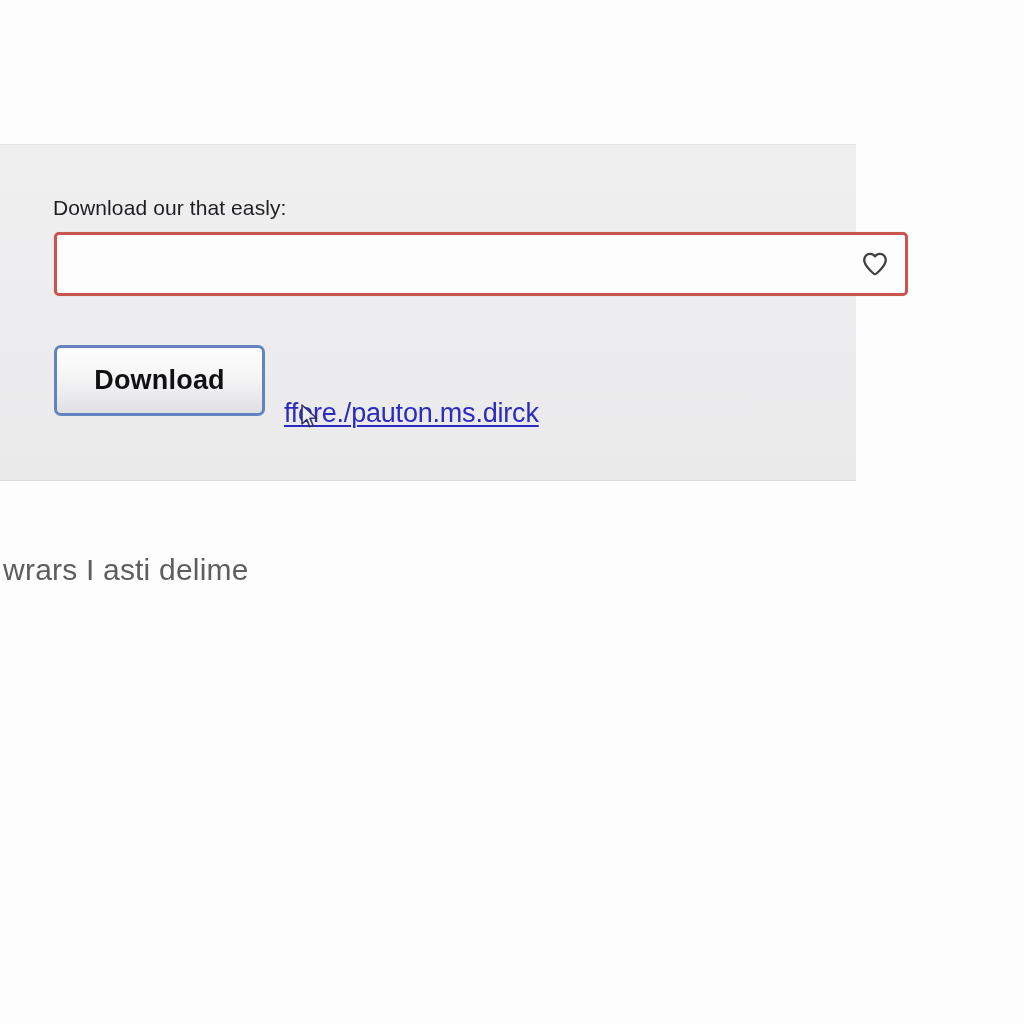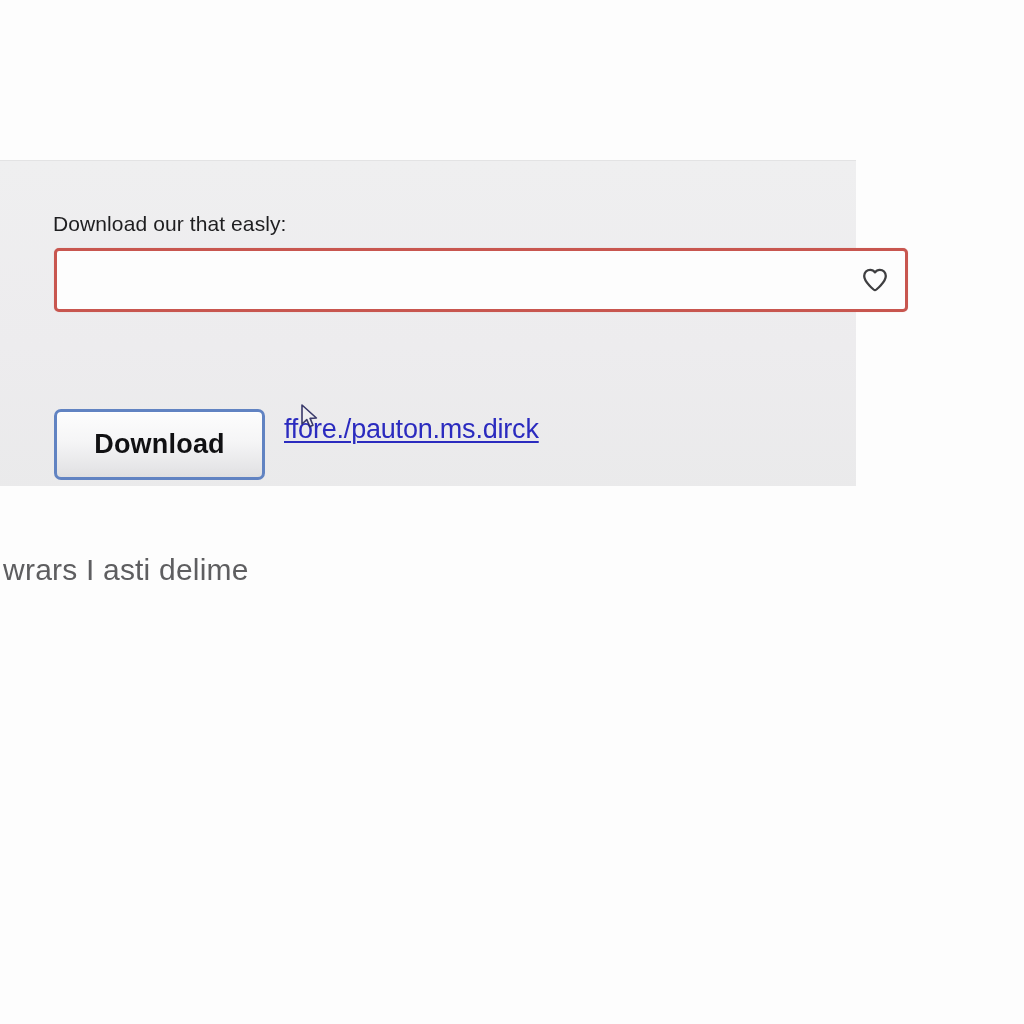--- a/index.html
+++ b/index.html
@@ -30,21 +30,21 @@
     top: 0;
     width: 1024px;
     height: 148px;
     background: #fdfdfd;
   }
 
   
   .download-panel {
     position: absolute;
     left: 0;
-    top: 160px;
+    top: 144px;
     width: 856px;
     height: 337px;
     background: linear-gradient(to bottom, #efeff0 0%, #edecee 55%, #eaeaeb 100%);
     border-top: 1px solid #e3e3e4;
     border-bottom: 1px solid #dcdcdd;
     box-sizing: border-box;
   }
 
   .panel-inner {
     position: relative;
@@ -123,21 +123,20 @@
     color: #111113;
     font-family: "Liberation Sans", sans-serif;
     font-size: 27px;
     font-weight: bold;
     letter-spacing: 0.2px;
     cursor: pointer;
     box-shadow: inset 0 1px 0 #ffffff;
     display: flex;
     align-items: center;
     justify-content: center;
-    margin-top: 48px;
   }
 
   
   .download-link {
     position: absolute;
     left: 284px;
     top: 252px;
     font-size: 27px;
     line-height: 32px;
     color: #2b2bbf;

